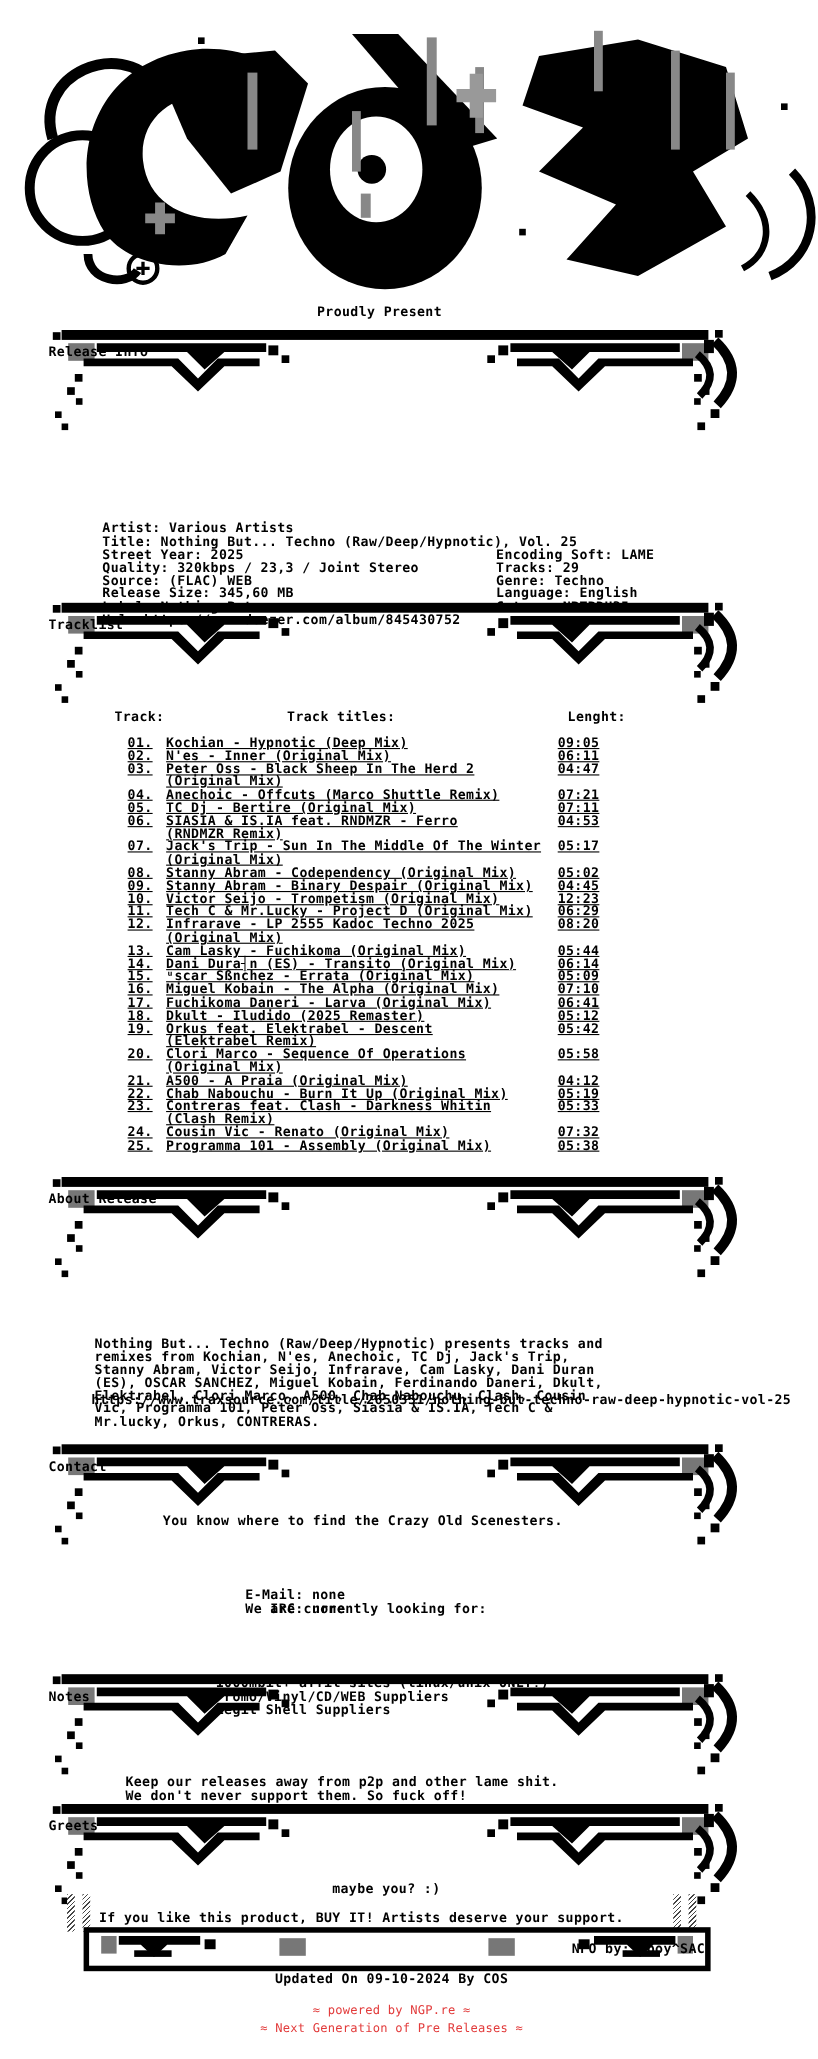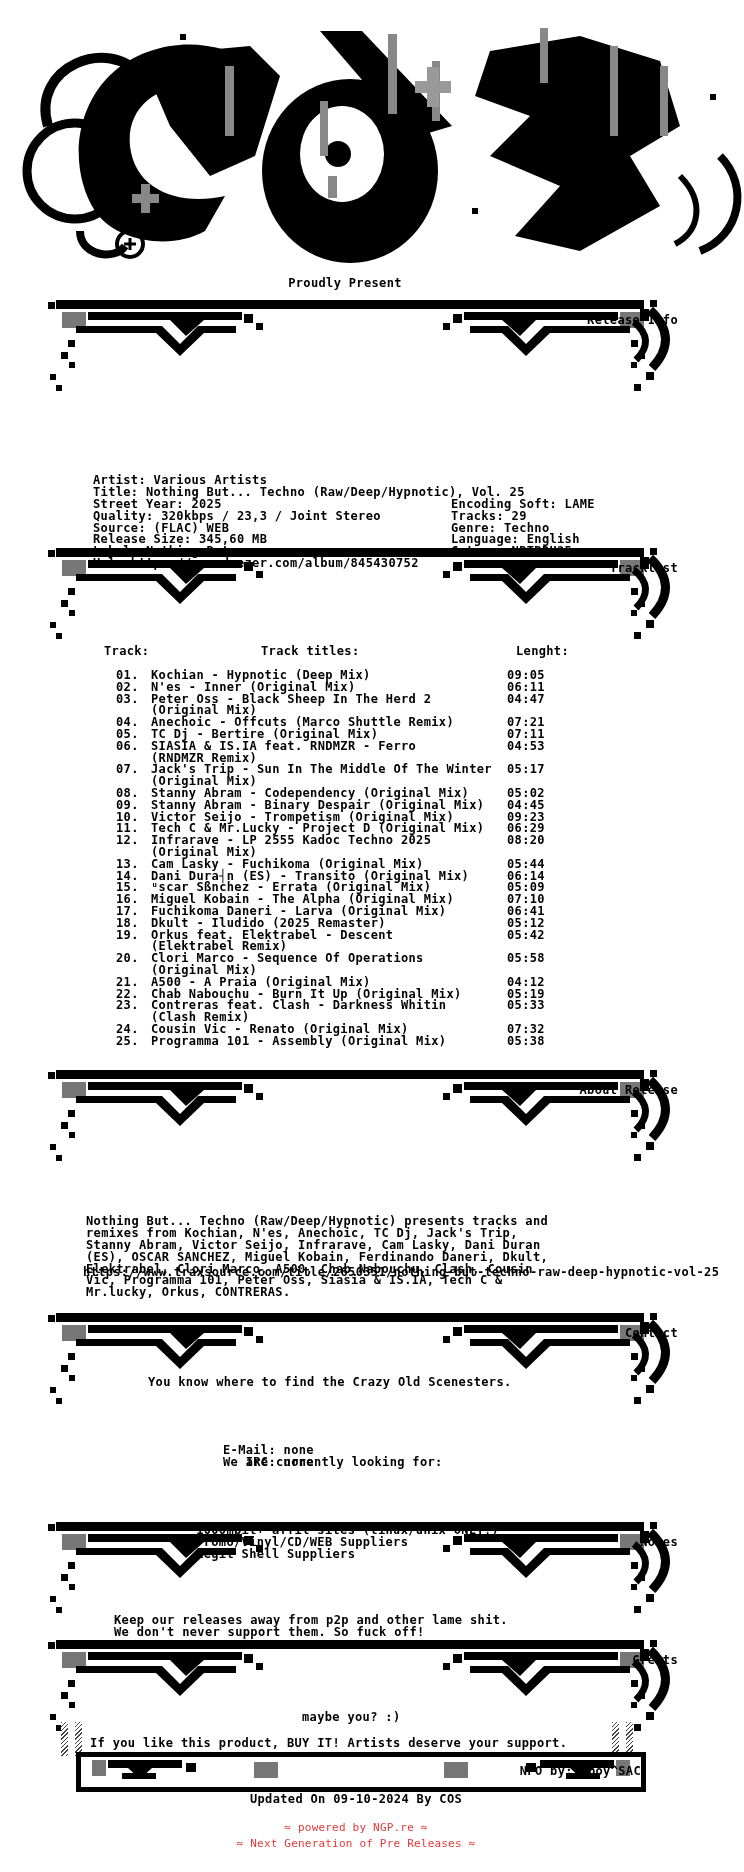--- a/index.html
+++ b/index.html
@@ -5,23 +5,23 @@
   html,body{margin:0;padding:0;background:#fff;}
   #page{
     position:relative;width:744px;height:1872px;background:#fff;overflow:hidden;
     font-family:"DejaVu Sans Mono","Liberation Mono",monospace;
     font-weight:700;font-size:12px;line-height:11.8px;letter-spacing:.35px;color:#000;margin-left:20px;
   }
   .abs{position:absolute;white-space:pre;}
   .center{text-align:center;white-space:pre;}
   .banner{position:absolute;left:8px;width:650px;height:95px;}
   .banner svg{position:absolute;top:0;left:0;overflow:visible;}
-  .banner .banner-title{position:absolute;left:16px;right:0;top:15px;text-align:right;}
+  .banner .banner-title{position:absolute;left:16px;right:0;top:15px;text-align:left;}
   .lines div{white-space:pre;}
-  .tracks{position:absolute;top:670px;left:96px;width:600px;}
+  .tracks{position:absolute;top:670px;left:96px;width:600px;text-decoration:underline;}
   .trow{display:grid;grid-template-columns:35px 356px 60px;}
   .trow span{white-space:pre;display:block;}
   .trow .t2{grid-column:2;}
   .wall{position:absolute;width:7px;height:34px;
     background:repeating-linear-gradient(135deg,#444 0 1px,#fff 1px 3px);}
   .fbox{position:absolute;top:1752px;left:56px;width:560px;height:30px;border:5px solid #000;}
   .fbox svg{position:absolute;top:0;left:5px;}
   .fbox .fb-title{position:absolute;left:0;right:0;top:9px;text-align:right;}
   .red{color:#e23b3b;font-weight:400;font-size:11px;letter-spacing:.2px;}
 </style>
@@ -187,21 +187,21 @@
       <div class="trow">
         <span>09.</span>
         <span>Stanny Abram - Binary Despair (Original Mix)</span>
         <span>04:45</span>
         <span class="t2"></span>
       </div>
 
       <div class="trow">
         <span>10.</span>
         <span>Victor Seijo - Trompetism (Original Mix)</span>
-        <span>09:23</span>
+        <span>12:23</span>
         <span class="t2"></span>
       </div>
 
       <div class="trow">
         <span>11.</span>
         <span>Tech C &amp; Mr.Lucky - Project D (Original Mix)</span>
         <span>06:29</span>
         <span class="t2"></span>
       </div>
 

